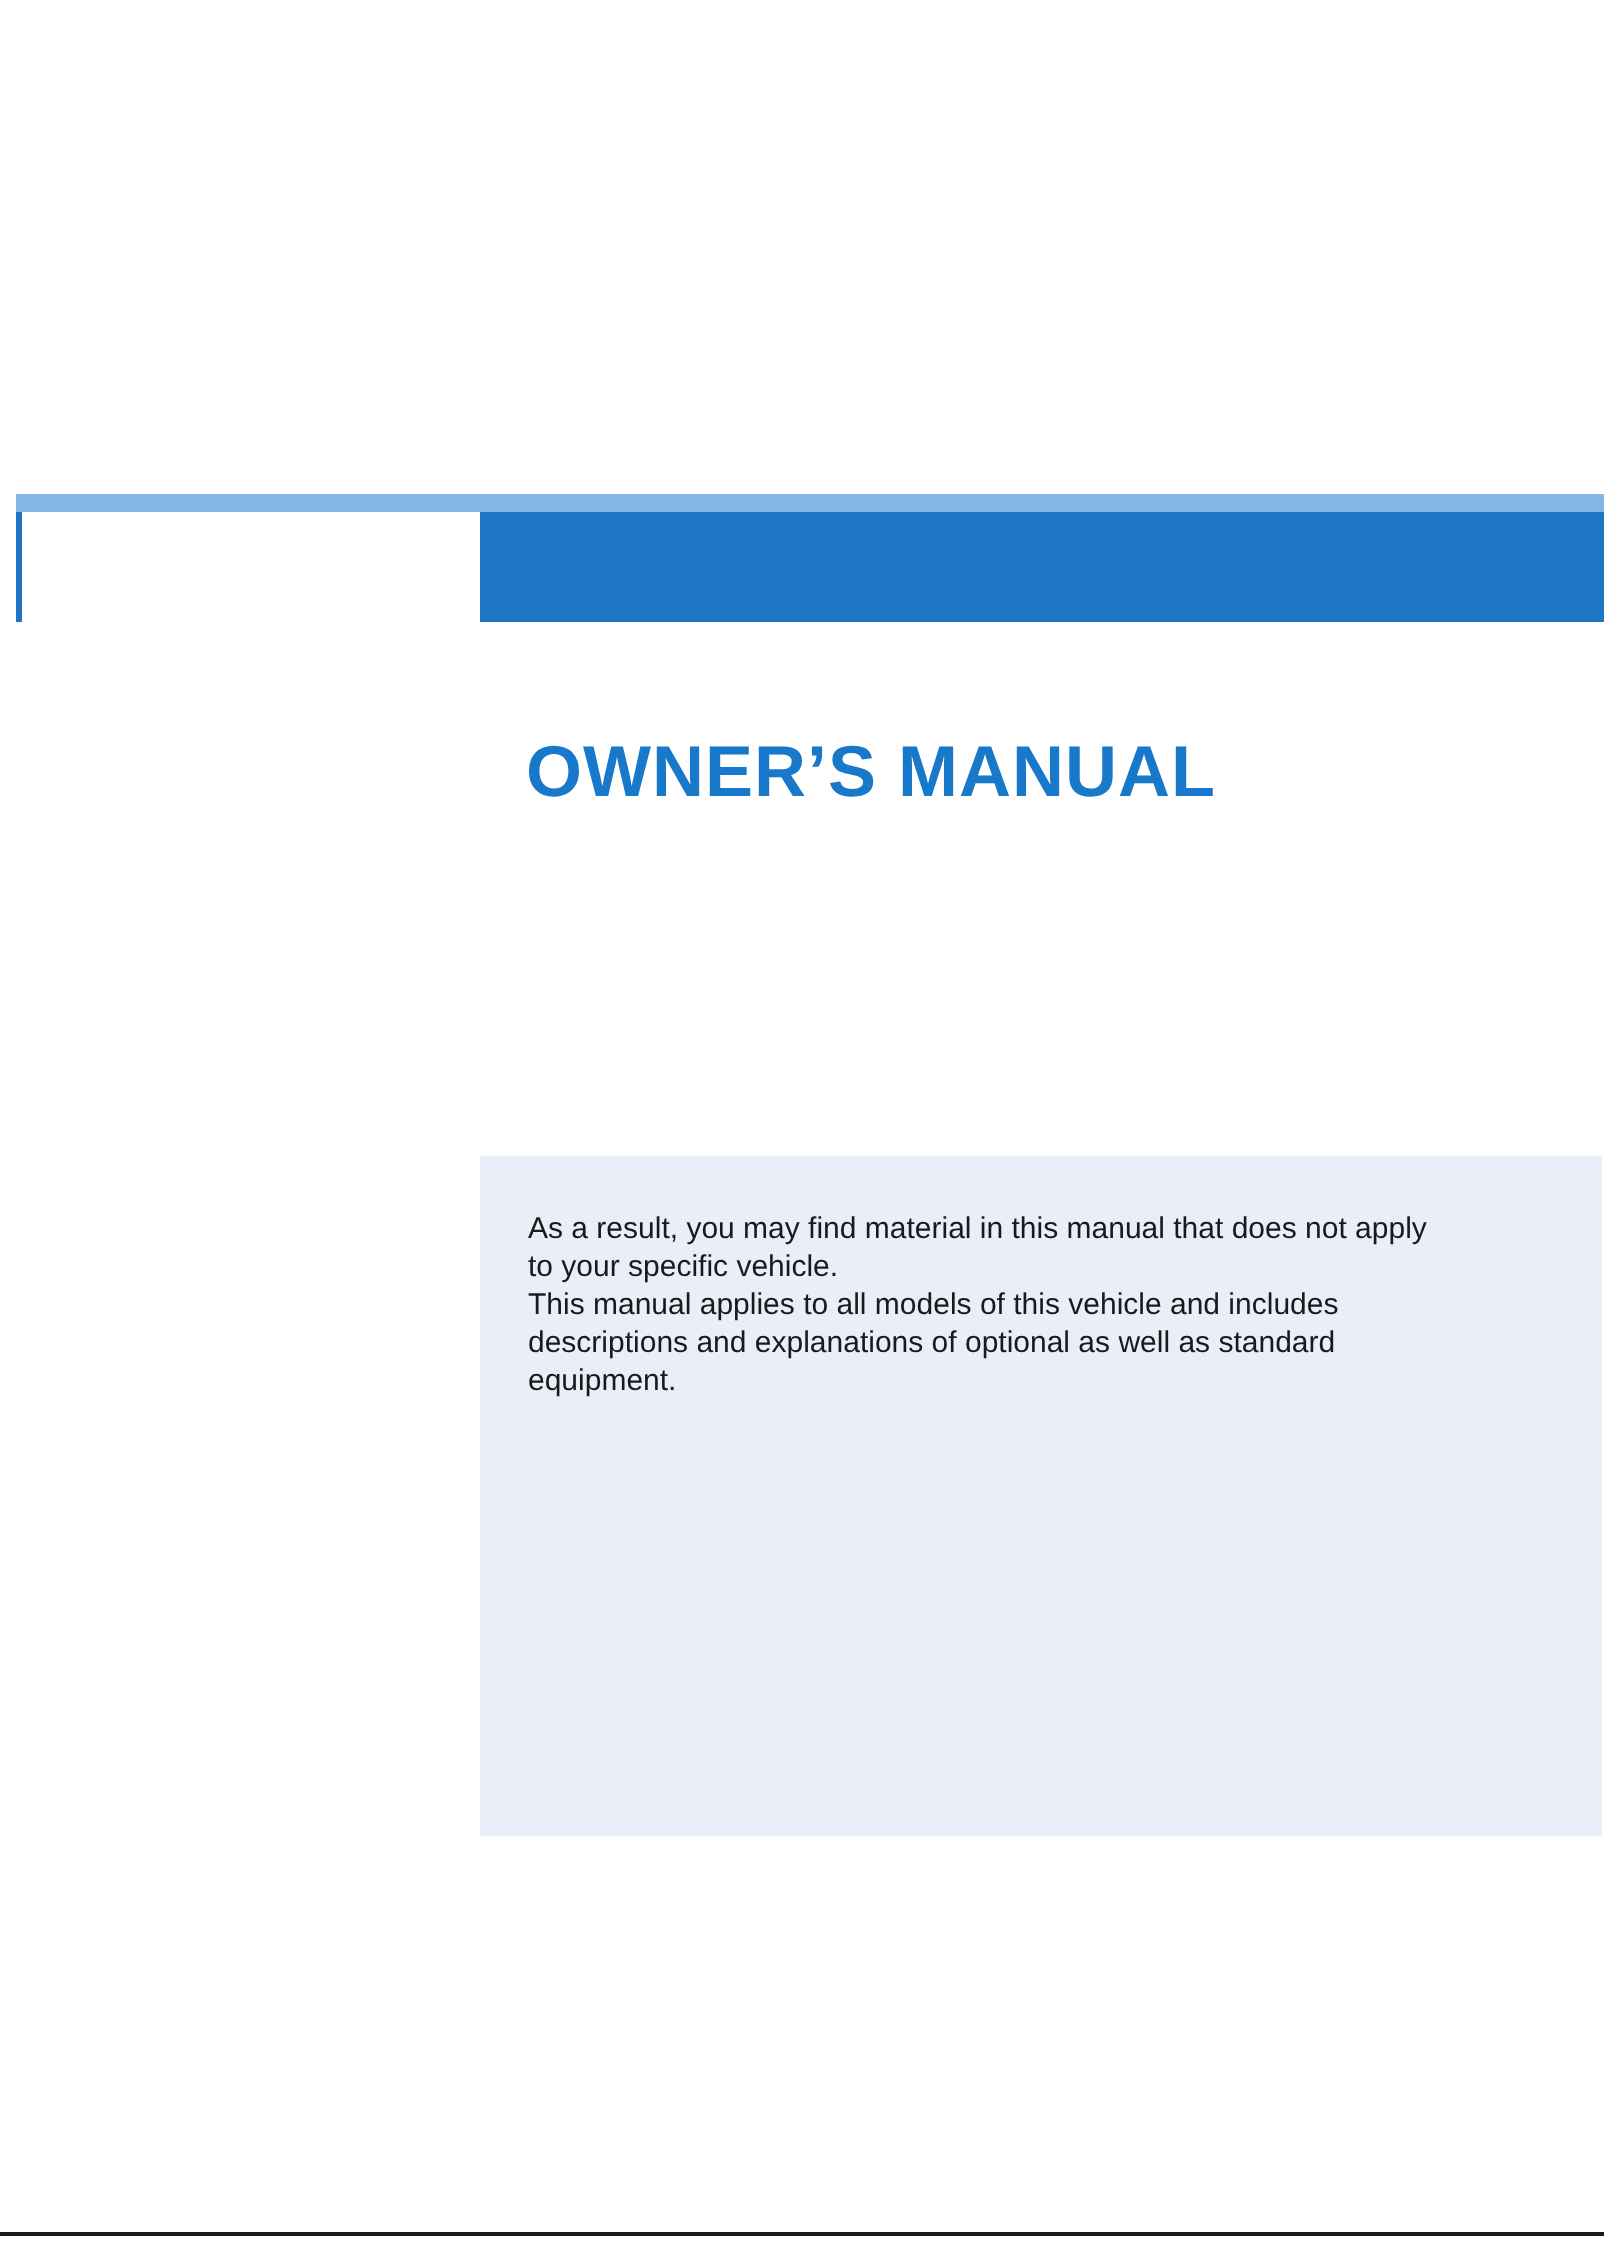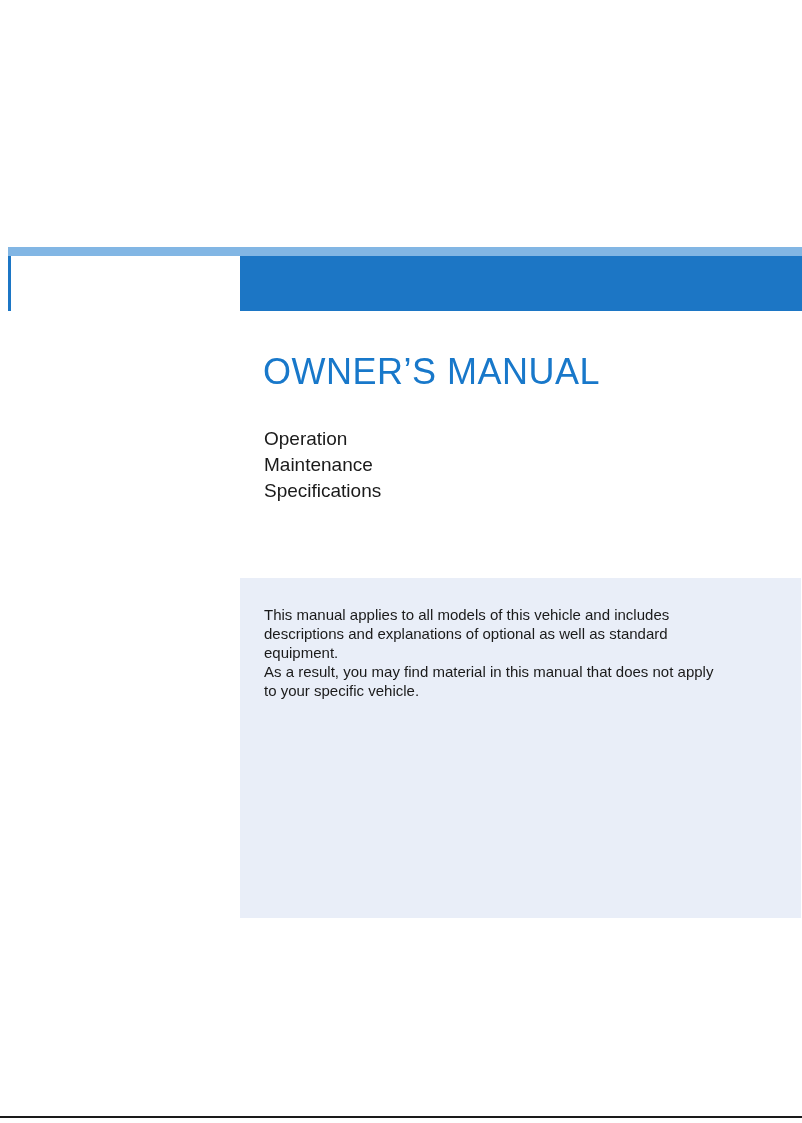--- a/index.html
+++ b/index.html
@@ -33,23 +33,23 @@
     position: absolute;
     left: 240px;
     right: 0;
     top: 256px;
     height: 55px;
     background: var(--accent-blue, #1c76c5);
   }
   .title {
     position: absolute;
     left: 263px;
-    top: 351px;
+    top: 365px;
     font-size: 36px;
-    font-weight: normal;
+    font-weight: bold;
     letter-spacing: 0.5px;
     color: var(--title-blue, #1878ca);
     white-space: nowrap;
   }
   .subtitle {
     position: absolute;
     left: 264px;
     top: 426px;
     font-size: 19px;
     line-height: 26px;
@@ -84,26 +84,21 @@
 <body>
 
 <div class="page">
 
   <div class="top-light-bar"></div>
   <div class="left-tick"></div>
   <div class="header-band"></div>
 
   <h1 class="title">OWNER’S MANUAL</h1>
 
-  <div class="subtitle">
-    <div>Operation</div>
-    <div>Maintenance</div>
-    <div>Specifications</div>
-  </div>
 
   <div class="info-box">
+    <p>As a result, you may find material in this manual that does not apply to your specific vehicle.</p>
     <p>This manual applies to all models of this vehicle and includes descriptions and explanations of optional as well as standard equipment.</p>
-    <p>As a result, you may find material in this manual that does not apply to your specific vehicle.</p>
   </div>
 
   <div class="bottom-rule"></div>
 
 </div>
 
 </body></html>

